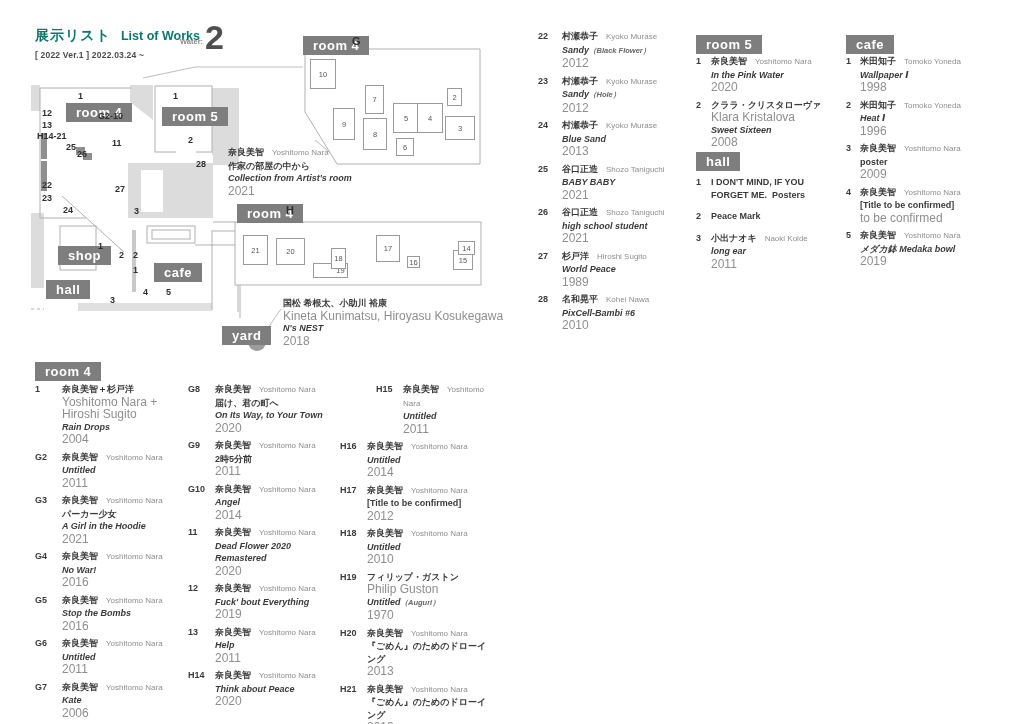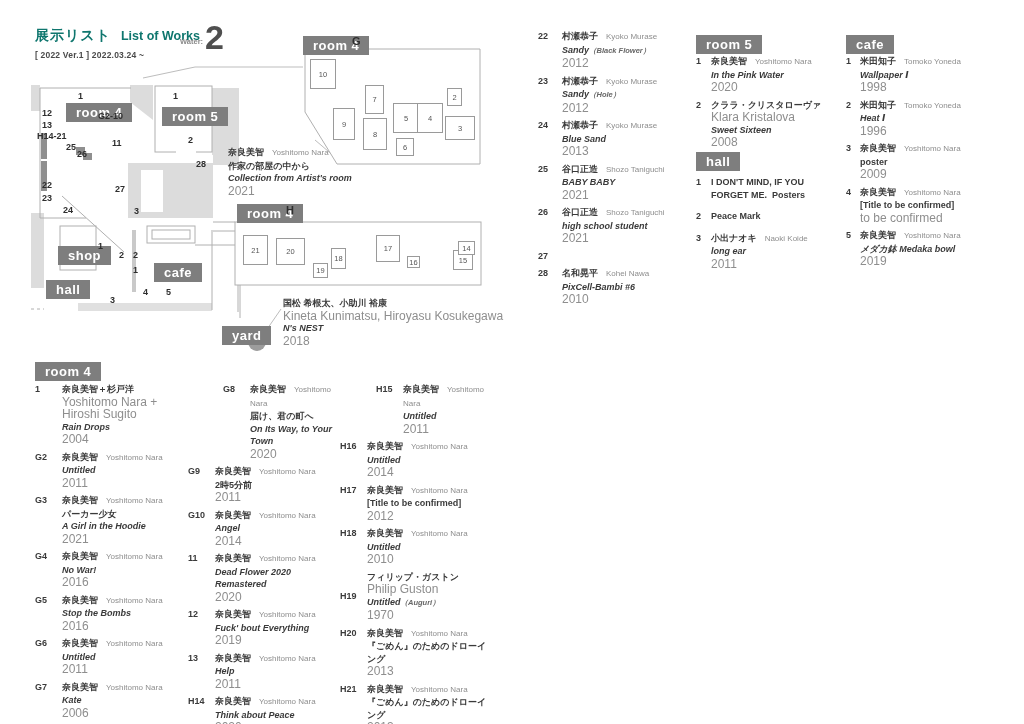--- a/index.html
+++ b/index.html
@@ -153,21 +153,21 @@
     <div class="map-box abs" style="left: 333px; top: 108px; width: 20px; height: 30px;">9</div>
     <div class="map-box abs" style="left: 393px; top: 103px; width: 24px; height: 28px;">5</div>
     <div class="map-box abs" style="left: 417px; top: 103px; width: 24px; height: 28px;">4</div>
     <div class="map-box abs" style="left: 363px; top: 118px; width: 22px; height: 30px;">8</div>
     <div class="map-box abs" style="left: 445px; top: 116px; width: 28px; height: 22px;">3</div>
     <div class="map-box abs" style="left: 396px; top: 138px; width: 16px; height: 16px;">6</div>
     <div class="chip abs" style="left: 237px; top: 204px;">room 4</div>
     <div class="detail-letter abs" style="left: 286px; top: 204px;">H</div>
     <div class="map-box abs" style="left: 243px; top: 235px; width: 23px; height: 28px;">21</div>
     <div class="map-box abs" style="left: 276px; top: 238px; width: 27px; height: 25px;">20</div>
-    <div class="map-box abs" style="left: 313px; top: 263px; width: 13px; height: 13px;">19</div>
+    <div class="map-box abs" style="left: 313px; top: 263px; width: 13px; height: 13px; padding-left: 20px;">19</div>
     <div class="map-box abs" style="left: 331px; top: 248px; width: 13px; height: 19px;">18</div>
     <div class="map-box abs" style="left: 376px; top: 235px; width: 22px; height: 25px;">17</div>
     <div class="map-box abs" style="left: 407px; top: 256px; width: 11px; height: 10px;">16</div>
     <div class="map-box abs" style="left: 428px; top: 250px; width: 18px; height: 18px; margin-left: 25px;">15</div>
     <div class="map-box abs" style="left: 458px; top: 241px; width: 15px; height: 12px;">14</div>
     <div class="chip abs" style="left: 35px; top: 362px;">room 4</div>
     <div class="col abs" style="left: 35px; top: 383px;">
       <div class="item">
         <span class="no" style="width: 27px;">1</span>
         <div class="itembody">
@@ -222,21 +222,21 @@
         <span class="no" style="width: 27px;">G7</span>
         <div class="itembody">
           <div class="row"><span class="jp">奈良美智</span><span class="en">Yoshitomo Nara</span></div>
           <div class="row title">Kate</div>
           <div class="row year">2006</div>
         </div>
       </div>
     </div>
     <div class="col abs" style="left: 188px; top: 383px;">
       <div class="item">
-        <span class="no" style="width: 27px; margin-left: 35px;">G8</span>
+        <span class="no" style="width: 27px;">G8</span>
         <div class="itembody">
           <div class="row"><span class="jp">奈良美智</span><span class="en">Yoshitomo Nara</span></div>
           <div class="row tjp">届け、君の町へ</div>
           <div class="row title">On Its Way, to Your Town</div>
           <div class="row year">2020</div>
         </div>
       </div>
       <div class="item">
         <span class="no" style="width: 27px;">G9</span>
         <div class="itembody">
@@ -313,21 +313,21 @@
       </div>
       <div class="item">
         <span class="no" style="width: 27px;">H18</span>
         <div class="itembody">
           <div class="row"><span class="jp">奈良美智</span><span class="en">Yoshitomo Nara</span></div>
           <div class="row title">Untitled</div>
           <div class="row year">2010</div>
         </div>
       </div>
       <div class="item">
-        <span class="no" style="width: 27px; margin-top: 19px;">H19</span>
+        <span class="no" style="width: 27px;">H19</span>
         <div class="itembody">
           <div class="row jp">フィリップ・ガストン</div>
           <div class="row en2">Philip Guston</div>
           <div class="row title">Untitled<span class="suf">（Auguri）</span></div>
           <div class="row year">1970</div>
         </div>
       </div>
       <div class="item">
         <span class="no" style="width: 27px;">H20</span>
         <div class="itembody">
@@ -381,20 +381,25 @@
       <div class="item">
         <span class="no" style="width: 24px;">26</span>
         <div class="itembody">
           <div class="row"><span class="jp">谷口正造</span><span class="en">Shozo Taniguchi</span></div>
           <div class="row title">high school student</div>
           <div class="row year">2021</div>
         </div>
       </div>
       <div class="item">
         <span class="no" style="width: 24px;">27</span>
+        <div class="itembody">
+          <div class="row"><span class="jp">杉戸洋</span><span class="en">Hiroshi Sugito</span></div>
+          <div class="row title">World Peace</div>
+          <div class="row year">1989</div>
+        </div>
       </div>
       <div class="item">
         <span class="no" style="width: 24px;">28</span>
         <div class="itembody">
           <div class="row"><span class="jp">名和晃平</span><span class="en">Kohei Nawa</span></div>
           <div class="row title">PixCell-Bambi #6</div>
           <div class="row year">2010</div>
         </div>
       </div>
     </div>

